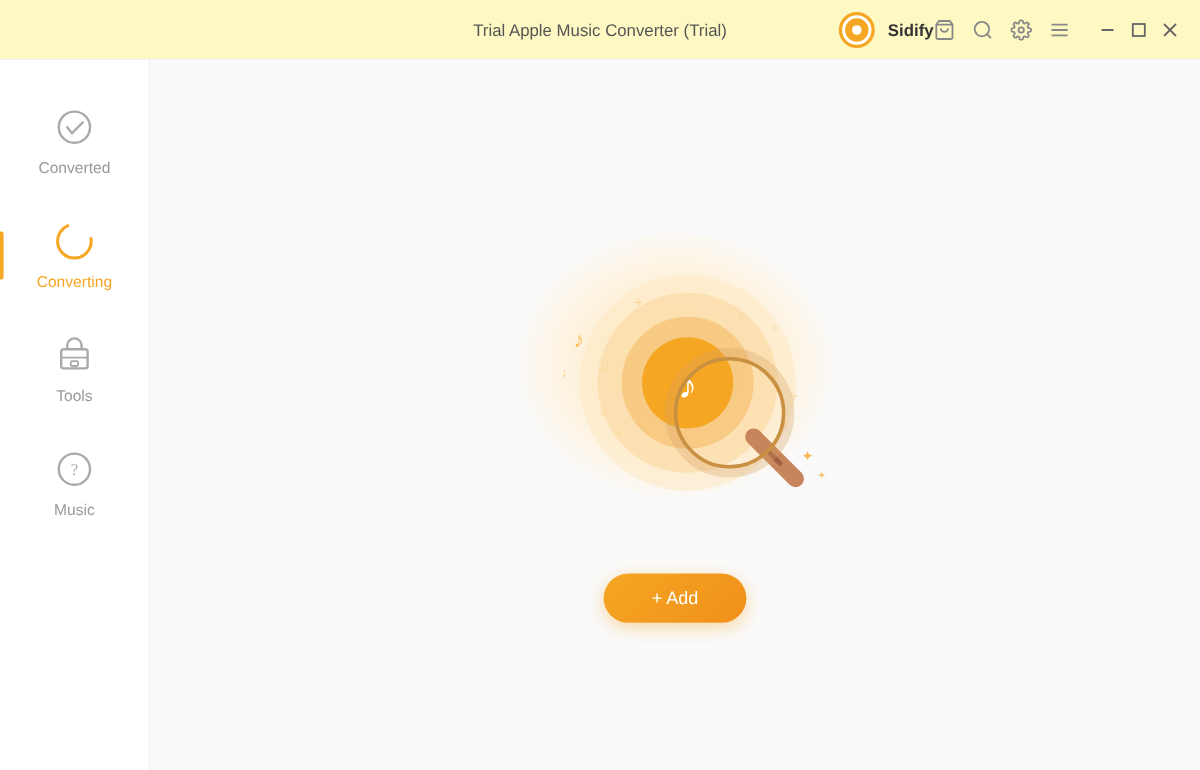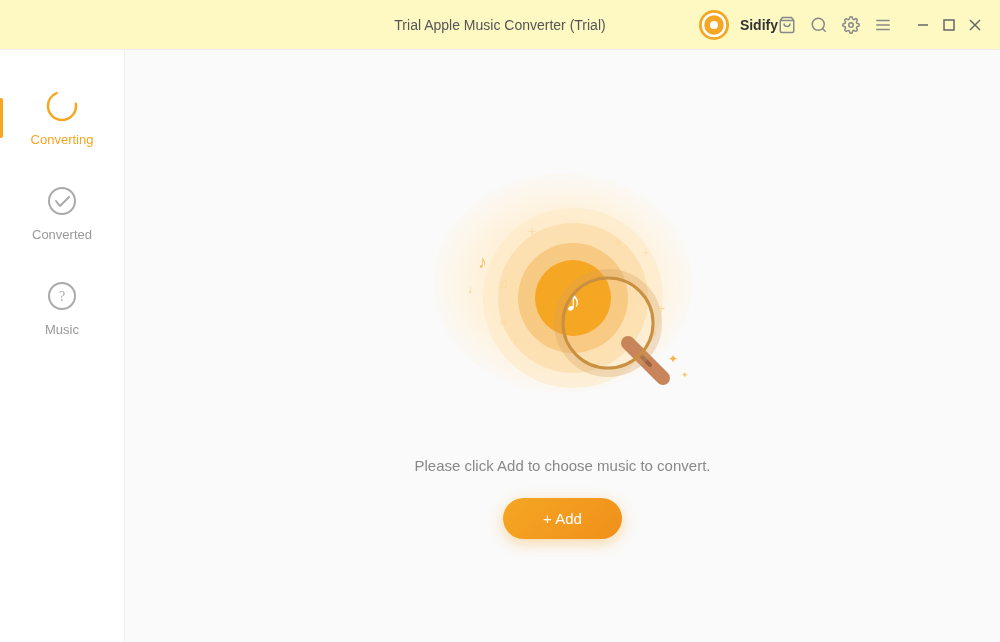--- a/index.html
+++ b/index.html
@@ -245,39 +245,50 @@
           </svg>
       </div>
     </div>
   </div>
 </div>
 
 <div class="main-layout">
 
   <div class="sidebar">
 
-    <div class="sidebar-item active">
-      <div class="sidebar-item-icon">
-        <svg width="34" height="34" viewBox="0 0 34 34" fill="none">
-          <circle cx="17" cy="17" r="14" stroke="#f5a623" stroke-width="2.5" stroke-dasharray="60 25" stroke-linecap="round"></circle>
-        </svg>
-      </div>
-      <span class="sidebar-item-label">Converting</span>
-    </div>
-
     <div class="sidebar-item">
       <div class="sidebar-item-icon">
         <svg width="34" height="34" viewBox="0 0 34 34" fill="none">
           <circle cx="17" cy="17" r="13" stroke="#aaa" stroke-width="2"></circle>
           <polyline points="11,17 15,22 24,13" stroke="#aaa" stroke-width="2" stroke-linecap="round" stroke-linejoin="round" fill="none"></polyline>
         </svg>
       </div>
       <span class="sidebar-item-label">Converted</span>
     </div>
 
+    <div class="sidebar-item active">
+      <div class="sidebar-item-icon">
+        <svg width="34" height="34" viewBox="0 0 34 34" fill="none">
+          <circle cx="17" cy="17" r="14" stroke="#f5a623" stroke-width="2.5" stroke-dasharray="60 25" stroke-linecap="round"></circle>
+        </svg>
+      </div>
+      <span class="sidebar-item-label">Converting</span>
+    </div>
+
+    <div class="sidebar-item">
+      <div class="sidebar-item-icon">
+        <svg width="34" height="34" viewBox="0 0 34 34" fill="none">
+          <rect x="6" y="12" width="22" height="16" rx="2" stroke="#aaa" stroke-width="2"></rect>
+          <path d="M11 12V9a6 6 0 0112 0v3" stroke="#aaa" stroke-width="2"></path>
+          <line x1="6" y1="19" x2="28" y2="19" stroke="#aaa" stroke-width="1.5"></line>
+          <rect x="14" y="22" width="6" height="4" rx="1" stroke="#aaa" stroke-width="1.5" fill="none"></rect>
+        </svg>
+      </div>
+      <span class="sidebar-item-label">Tools</span>
+    </div>
 
     <div class="sidebar-item">
       <div class="sidebar-item-icon">
         <svg width="34" height="34" viewBox="0 0 34 34" fill="none">
           <circle cx="17" cy="17" r="13" stroke="#aaa" stroke-width="2"></circle>
           <text x="17" y="22" text-anchor="middle" font-size="14" fill="#aaa" font-family="serif">?</text>
         </svg>
       </div>
       <span class="sidebar-item-label">Music</span>
     </div>
@@ -320,19 +331,18 @@
 
         <circle cx="185" cy="155" r="50" fill="none" stroke="#d4a060" stroke-width="8" opacity="0.3"></circle>
         <circle cx="185" cy="155" r="45" fill="none" stroke="#c89040" stroke-width="3"></circle>
 
         <text x="245" y="195" font-size="12" fill="#f5a623" opacity="0.8">✦</text>
         <text x="258" y="210" font-size="9" fill="#f5a623" opacity="0.6">✦</text>
         <text x="238" y="215" font-size="8" fill="#f5a623" opacity="0.5">·</text>
       </svg>
     </div>
 
-    <p class="prompt-text">Please click Add to choose music to convert.</p>
 
     <button class="add-button">+ Add</button>
 
   </div>
 
 </div>
 
 </body></html>

